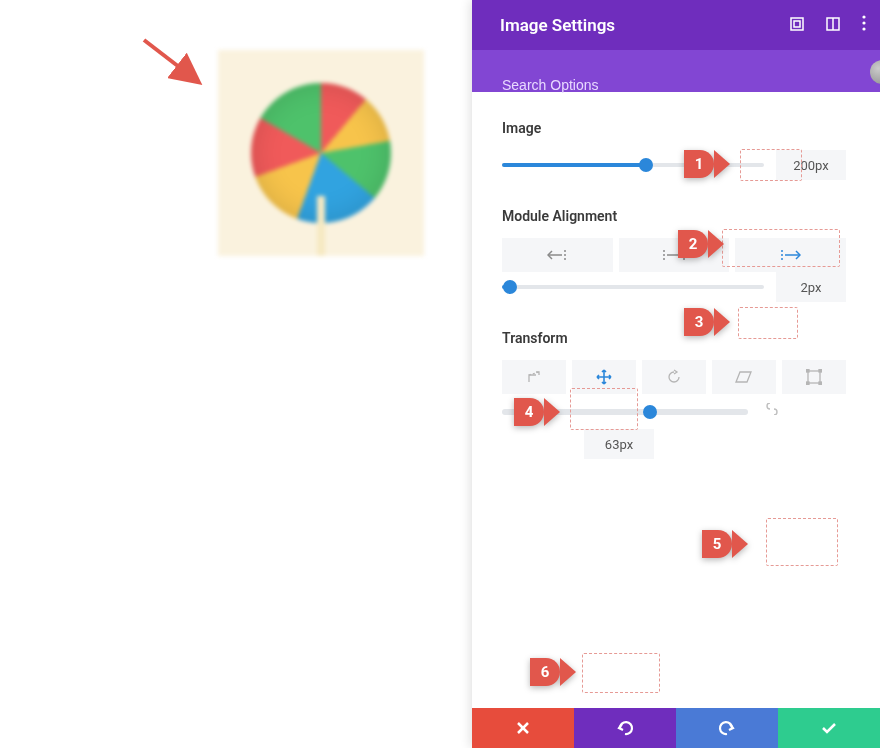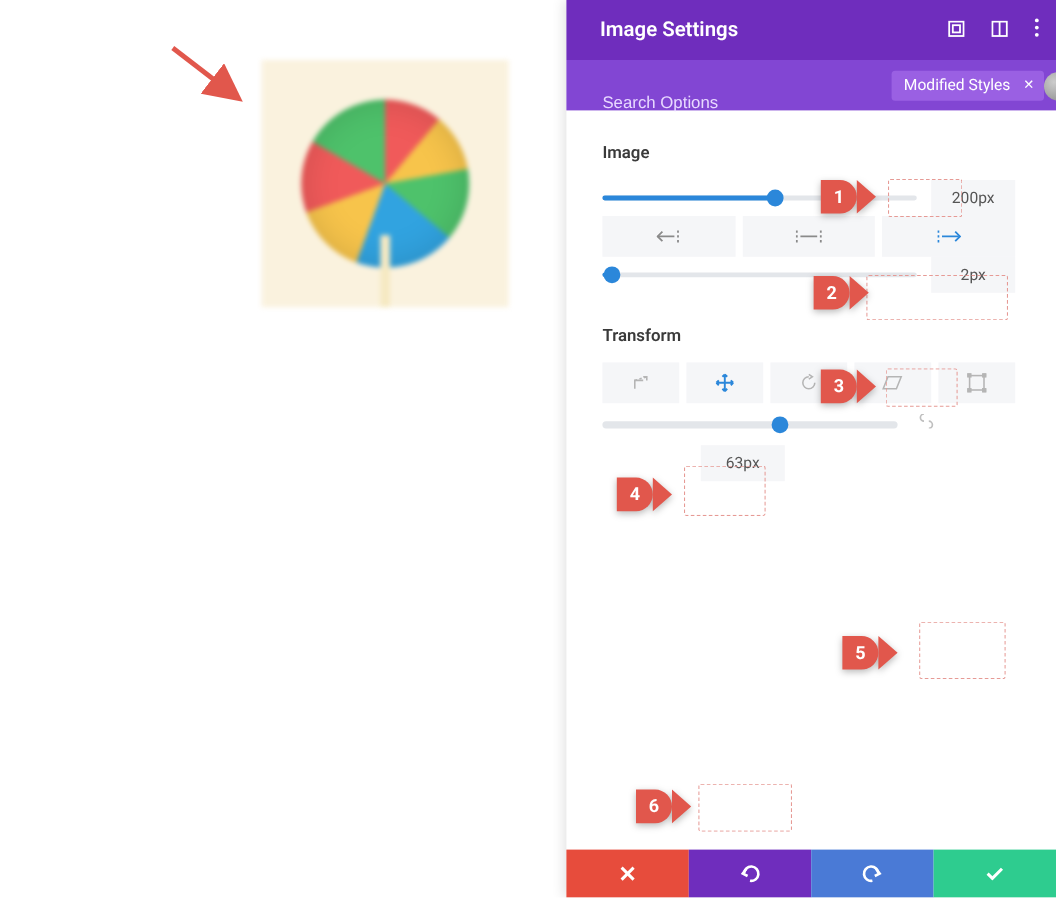--- a/index.html
+++ b/index.html
@@ -122,37 +122,34 @@
               <circle cx="2" cy="2" r="1.6"></circle>
               <circle cx="2" cy="8" r="1.6"></circle>
               <circle cx="2" cy="14" r="1.6"></circle>
             </svg>
       </span>
     </div>
   </div>
 
   <div class="subbar">
     <input type="text" placeholder="Search Options" style="">
-    <div class="modtag">
-      <span>Modified Styles</span>
-      <span class="xx">✕</span>
-    </div>
   </div>
 
   <div class="body">
 
     <div class="lbl">Image</div>
     <div class="row">
       <div id="width-track" class="track">
         <div class="fill" style="width:55%"></div>
         <div class="thumb" style="left:55%"></div>
       </div>
       <div id="width-box" class="valuebox">200px</div>
     </div>
 
+    <div class="lbl">Module Alignment</div>
     <div class="segrow">
       <div class="seg">
         <svg width="20" height="12" stroke="#8a8a8a" stroke-width="1.5">
               <line x1="1" y1="6" x2="15" y2="6"></line>
               <path d="M5,2 L1,6 L5,10" fill="none"></path>
               <line x1="18" y1="1" x2="18" y2="11" stroke-dasharray="2 2"></line>
             </svg>
       </div>
       <div class="seg">
         <svg width="22" height="12" stroke="#8a8a8a" stroke-width="1.5">

